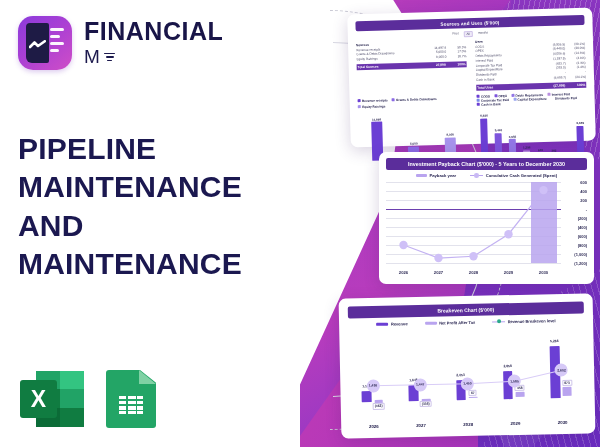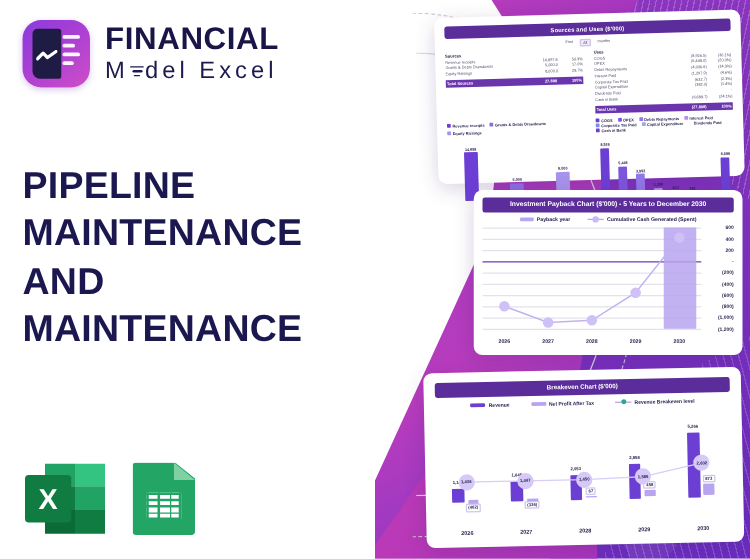--- a/index.html
+++ b/index.html
@@ -282,21 +282,20 @@
       </div>
       <div>
         <div class="brand-1">FINANCIAL</div>
         <div class="brand-2">
           <span>M</span>
           <span class="oicon">
               <b></b>
               <b></b>
               <b></b>
             </span>
-          <span>del  Excel</span>
         </div>
       </div>
     </div>
 
     <div class="title">PIPELINE MAINTENANCE AND MAINTENANCE</div>
 
     <div class="file-icons">
       <div class="xl">
         <div class="q q2"></div>
           <div class="q q1"></div>

